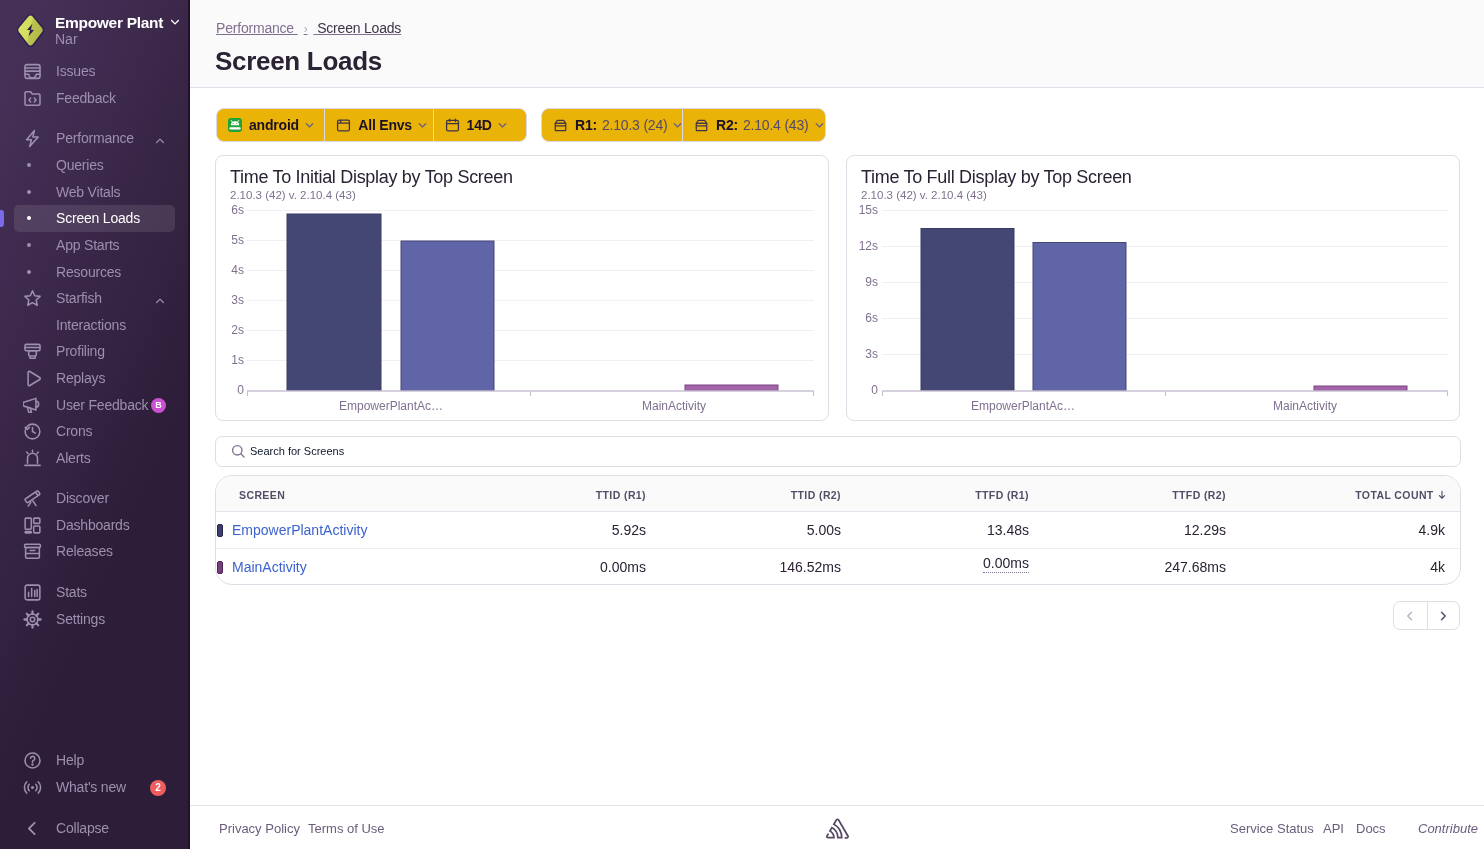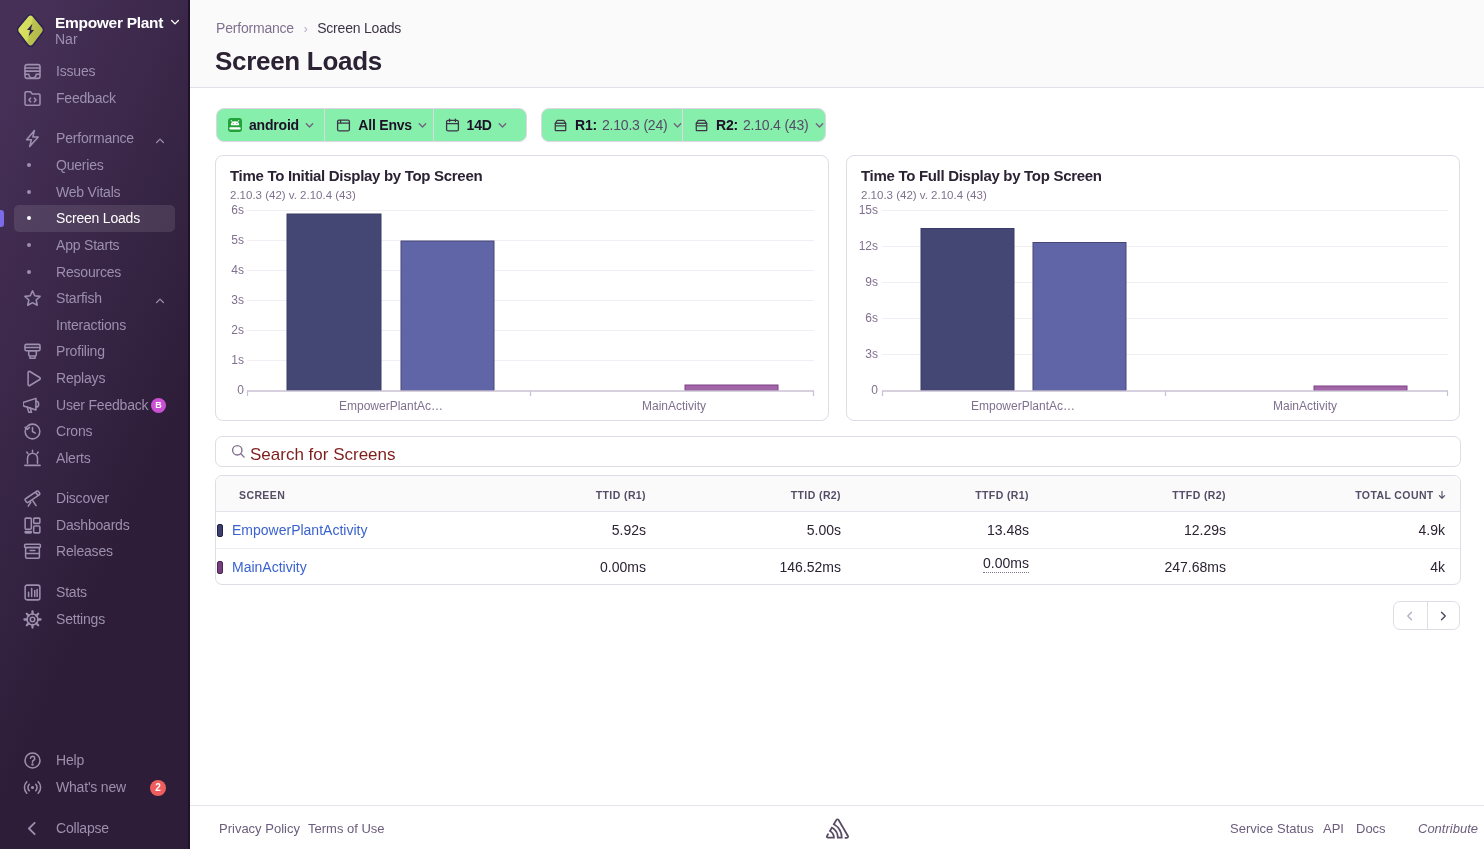--- a/index.html
+++ b/index.html
@@ -24,46 +24,46 @@
 .nav-item.active .lbl { color:#fff; }
 .nav-item.active .dot { background:#fff; }
 .active-bg { position:absolute; left:14px; top:0px; width:161px; height:27px; background:rgba(255,255,255,0.10); border-radius:5px; }
 .edge-pill { position:absolute; left:0; top:5px; width:4px; height:17px; border-radius:0 3px 3px 0; background:#7c6be8; }
 .badgeB { position:absolute; left:151px; top:6px; width:15px; height:15px; border-radius:8px; background:#cb51d4; color:#fff; font-size:9px; font-weight:700; text-align:center; line-height:15px; }
 .badge2 { position:absolute; left:150px; top:6px; width:16px; height:16px; border-radius:8px; background:#ef5e5e; color:#fff; font-size:10px; font-weight:700; text-align:center; line-height:16px; }
 
 
 #main { position:absolute; left:190px; top:0; width:1294px; height:849px; background:#fff; }
 #pagehead { position:absolute; left:0; top:0; width:1294px; height:88px; background:#fafafb; border-bottom:1px solid #e3dee9; }
-#crumbs { position:absolute; left:26px; top:20px; font-size:14px; letter-spacing:-0.2px; color:#80708f; }
+#crumbs { position:absolute; left:26px; top:20px; font-size:14px; letter-spacing:-0.2px; color:#80708f;text-decoration:underline; }
 #crumbs .sep { color:#b5acc4; margin:0 6px; font-size:12px; }
 #crumbs .cur { color:#3e3446; }
 #pagetitle { position:absolute; left:25px; top:46px; font-size:26px; font-weight:700; color:#2b2233; letter-spacing:-0.3px; }
 
 
-.btngroup { position:absolute; top:108px; height:34px; background:#86efac; border:1px solid #ded8e4; border-radius:8px; display:flex; box-shadow:0 1px 1px rgba(0,0,0,0.02); }
+.btngroup { position:absolute; top:108px; height:34px; background:#eab308; border:1px solid #ded8e4; border-radius:8px; display:flex; box-shadow:0 1px 1px rgba(0,0,0,0.02); }
 .fbtn { position:relative; height:32px; display:flex; align-items:center; padding:0 11px; font-size:14px; color:#2b2233; white-space:nowrap; overflow:hidden; }
 .fbtn + .fbtn { border-left:1px solid #ded8e4; }
 .fbtn .bico { margin-right:7px; display:flex; flex:none; }
 .fbtn b { font-weight:700; color:#1d1127; letter-spacing:-0.2px; }
 .fbtn .val { color:#564b66; margin-left:5px; letter-spacing:-0.2px; }
 .fbtn .chev { margin-left:5px; color:#71637e; display:flex; flex:none; }
 
 
 .panel { position:absolute; background:#fff; border:1px solid #e0dce5; border-radius:8px; }
-.chart-title { position:absolute; left:14px; top:11px; font-size:15px; letter-spacing:-0.3px; font-weight:700; color:#2b2233; }
+.chart-title { position:absolute; left:14px; top:11px; font-size:18px; letter-spacing:-0.3px; font-weight:400; color:#2b2233; }
 .chart-sub { position:absolute; left:14px; top:33px; font-size:11.5px; color:#80708f; }
 
 
 #search { position:absolute; left:25px; top:436px; width:1246px; height:31px; border:1px solid #e0dce5; border-radius:7px; background:#fff; }
 #search .sico { position:absolute; left:15px; top:7px; color:#80708f; }
-#search .ph { position:absolute; left:34px; top:8px; font-size:17px; color:#7f1d1d; }
-
-
-#table { position:absolute; left:25px; top:475px; width:1246px; height:110px; border:1px solid #e0dce5; border-radius:7px; background:#fff; overflow:hidden; }
+#search .ph { position:absolute; left:34px; top:8px; font-size:11px; color:#0f172a; }
+
+
+#table { position:absolute; left:25px; top:475px; width:1246px; height:110px; border:1px solid #e0dce5; border-radius:17px; background:#fff; overflow:hidden; }
 .thead { position:absolute; left:0; top:0; width:100%; height:36px; background:#fafafb; border-bottom:1px solid #e7e1ec; }
 .th { position:absolute; top:13px; font-size:10.5px; font-weight:700; color:#554d66; letter-spacing:0.4px; }
 .trow { position:absolute; left:0; width:100%; height:37px; }
 .td { position:absolute; font-size:14px; color:#2b2233; }
 .tlink { color:#3b63cf; }
 .swatch { position:absolute; left:1px; width:6px; height:13px; border-radius:2px; }
 
 
 #pager { position:absolute; left:1203px; top:601px; width:67px; height:29px; border:1px solid #e0dce5; border-radius:7px; background:#fff; display:flex; }
 #pager .pbtn { width:33px; display:flex; align-items:center; justify-content:center; }

